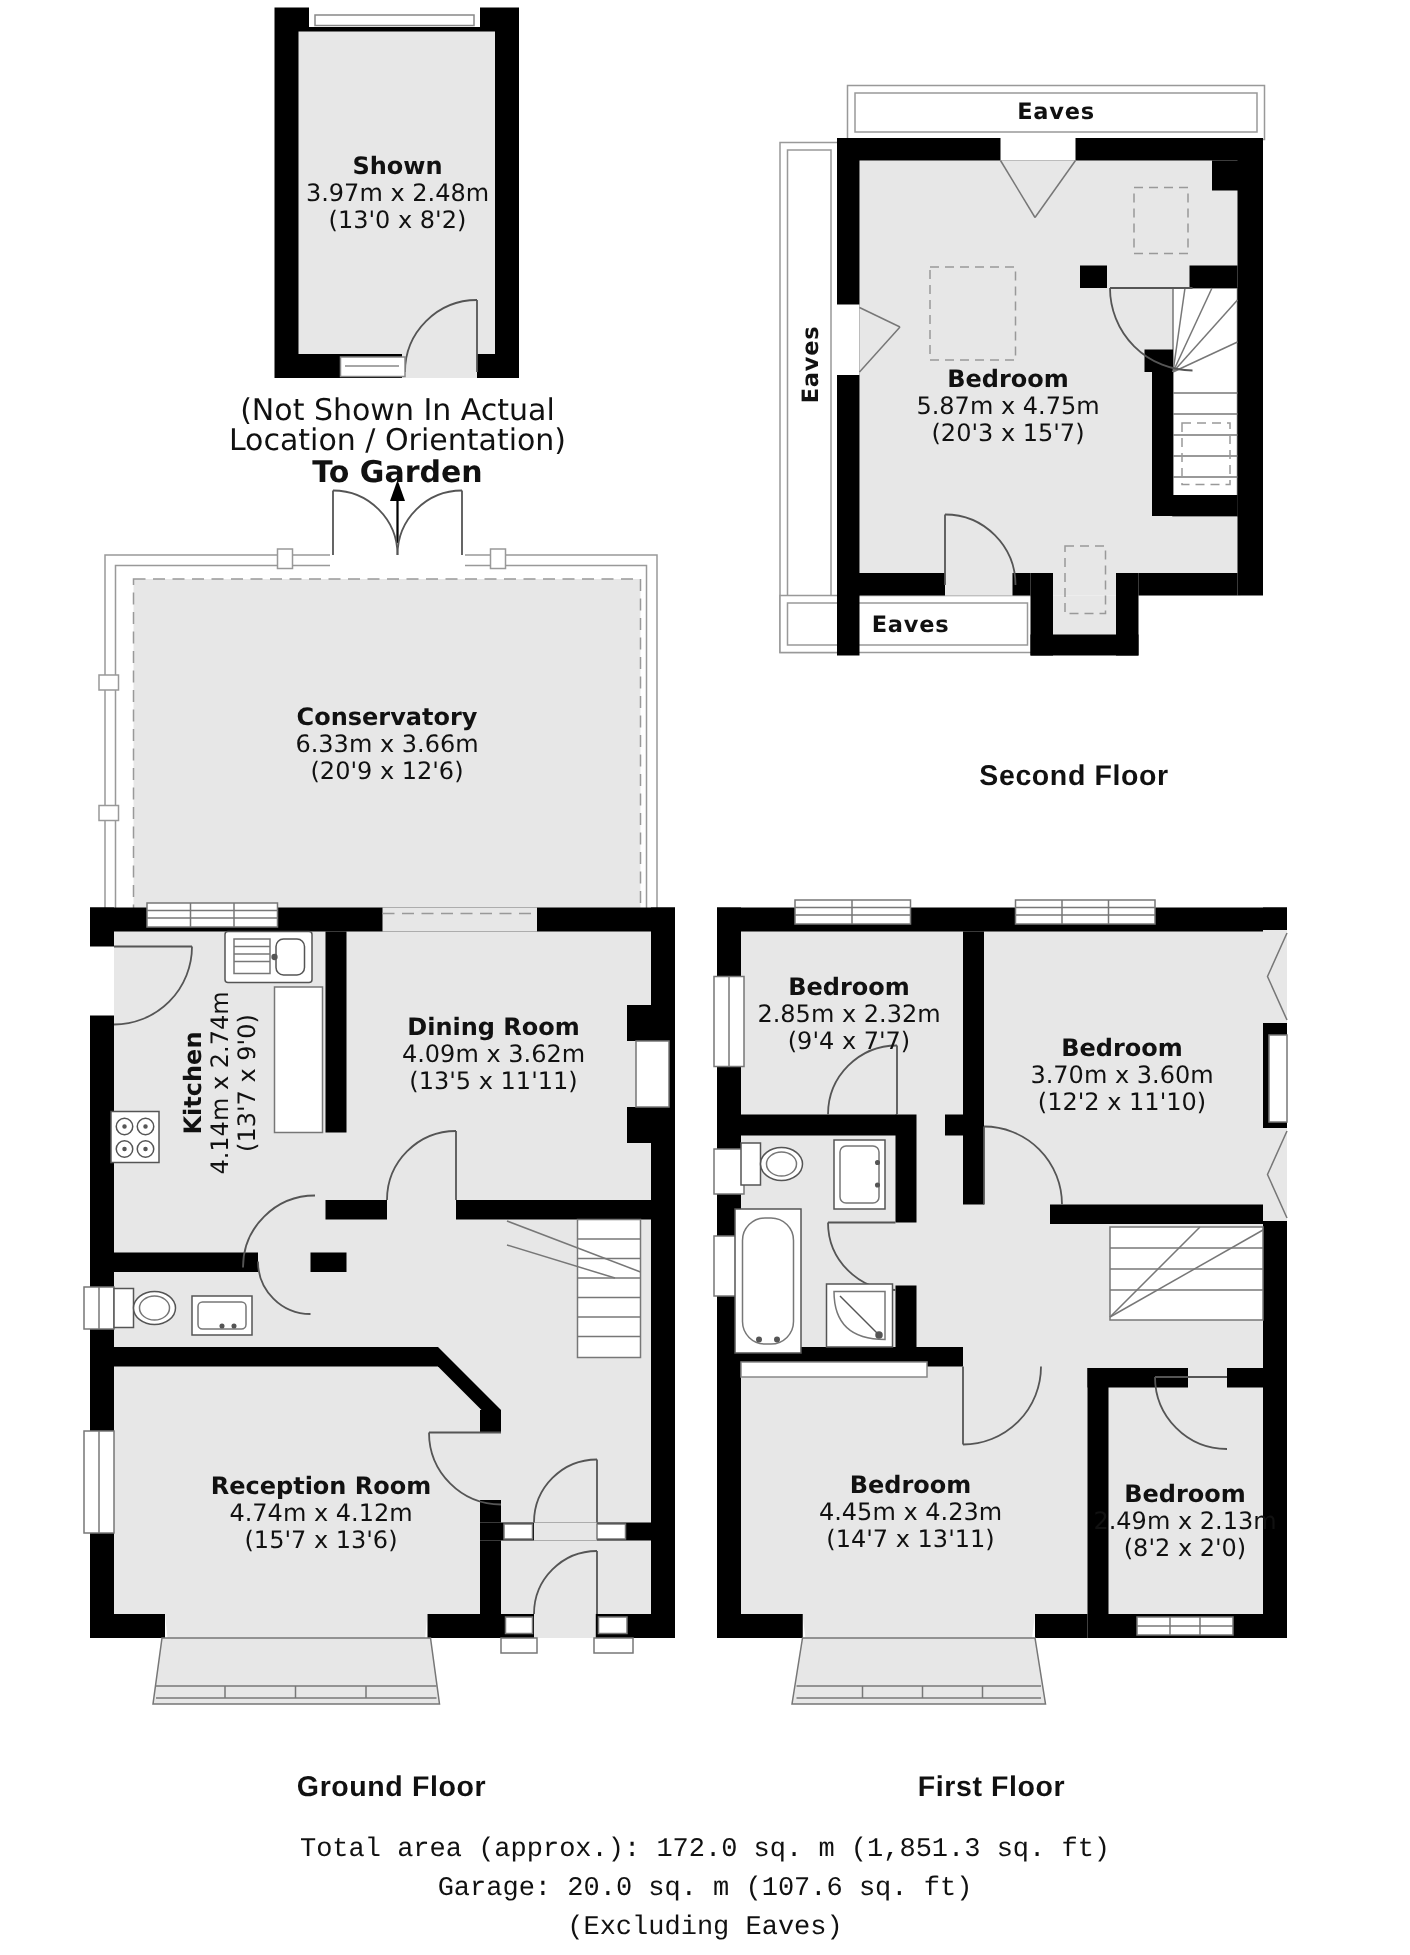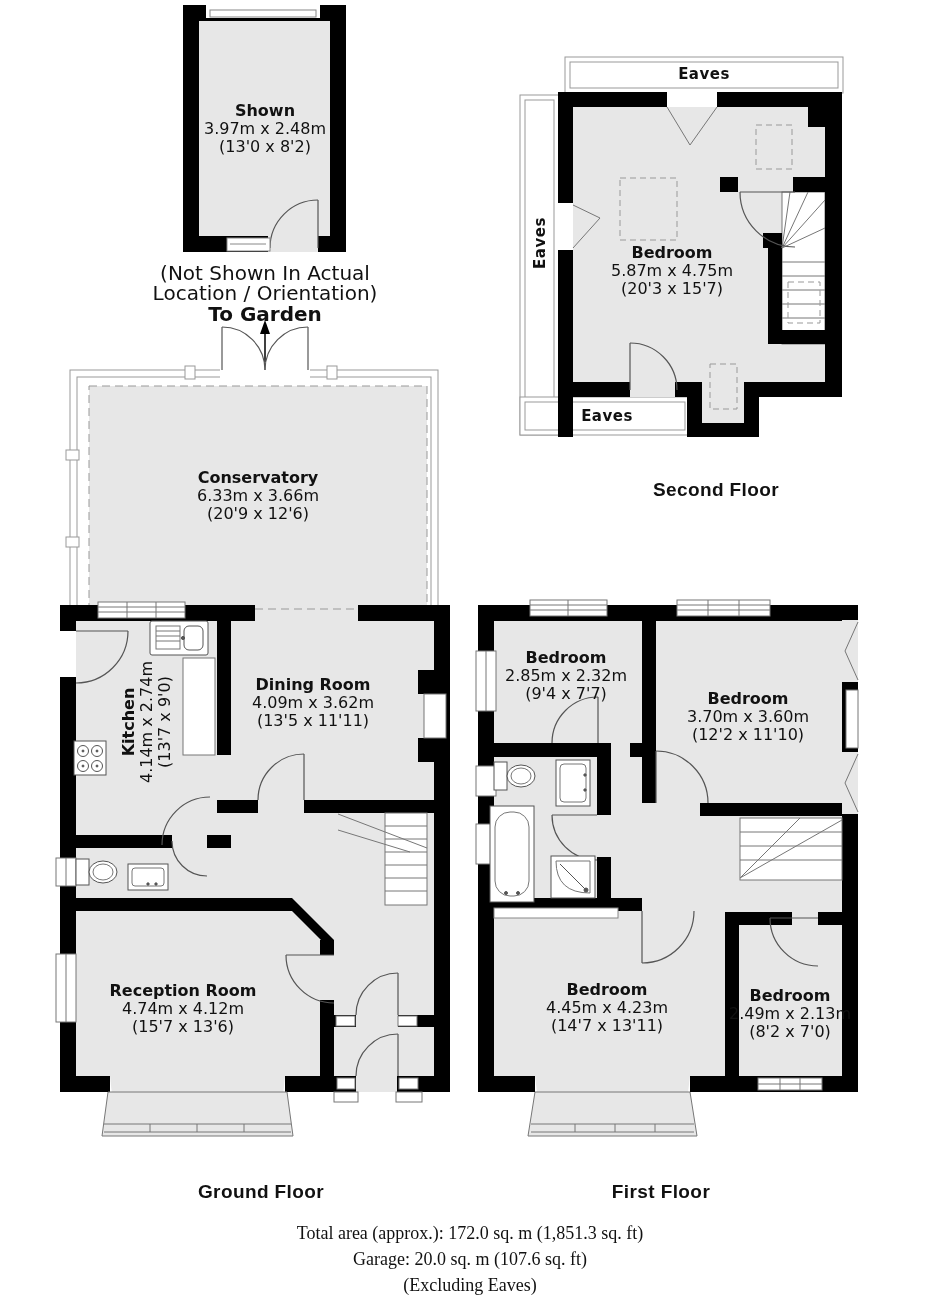--- a/index.html
+++ b/index.html
@@ -9,21 +9,21 @@
   .lbl{position:absolute;transform:translate(-50%,-50%);text-align:center;
        white-space:nowrap;color:#111;z-index:2;}
   .lbl .ln{display:block;font-size:16px;line-height:18px;}
   .lbl .b{font-weight:700;}
   .lbl-vert{transform:translate(-50%,-50%) rotate(-90deg);}
   .note .ln{font-size:20px;font-weight:400;line-height:20px;}
   .single{font-size:20px;font-weight:700;}
   .eaves{font-size:15px;font-weight:700;letter-spacing:.5px;}
   .title{font-size:19px;font-weight:700;letter-spacing:.4px;
          font-family:"Liberation Sans","DejaVu Sans",sans-serif;}
-  .footer{font-family:Liberation Serif, serif;}
+  .footer{font-family:Liberation Mono, monospace;}
   .footer .ln{display:block;font-size:18px;line-height:26px;}
 </style>
 </head>
 <body>
 
 <div class="plan">
 
 <svg width="940" height="1303" viewBox="0 0 940 1303">
 
   <g>
@@ -390,27 +390,27 @@
     <span class="ln">6.33m x 3.66m</span>
     <span class="ln">(20'9 x 12'6)</span>
   </div>
 
   <div class="lbl lbl-vert" style="left:147px;top:722px">
     <span class="ln b">Kitchen</span>
     <span class="ln">4.14m x 2.74m</span>
     <span class="ln">(13'7 x 9'0)</span>
   </div>
 
-  <div class="lbl" style="left:313px;top:703px">
+  <div class="lbl" style="left:329px;top:703px">
     <span class="ln b">Dining Room</span>
     <span class="ln">4.09m x 3.62m</span>
     <span class="ln">(13'5 x 11'11)</span>
   </div>
 
-  <div class="lbl" style="left:183px;top:1009px">
+  <div class="lbl" style="left:214px;top:1009px">
     <span class="ln b">Reception Room</span>
     <span class="ln">4.74m x 4.12m</span>
     <span class="ln">(15'7 x 13'6)</span>
   </div>
 
   <div class="lbl" style="left:566px;top:676px">
     <span class="ln b">Bedroom</span>
     <span class="ln">2.85m x 2.32m</span>
     <span class="ln">(9'4 x 7'7)</span>
   </div>
@@ -423,34 +423,34 @@
 
   <div class="lbl" style="left:607px;top:1008px">
     <span class="ln b">Bedroom</span>
     <span class="ln">4.45m x 4.23m</span>
     <span class="ln">(14'7 x 13'11)</span>
   </div>
 
   <div class="lbl" style="left:790px;top:1014px">
     <span class="ln b">Bedroom</span>
     <span class="ln">2.49m x 2.13m</span>
-    <span class="ln">(8'2 x 7'0)</span>
+    <span class="ln">(8'2 x 2'0)</span>
   </div>
 
   <div class="lbl" style="left:672px;top:271px">
     <span class="ln b">Bedroom</span>
     <span class="ln">5.87m x 4.75m</span>
     <span class="ln">(20'3 x 15'7)</span>
   </div>
 
   <div class="lbl eaves" style="left:704px;top:74px">Eaves</div>
   <div class="lbl lbl-vert eaves" style="left:540px;top:243px">Eaves</div>
   <div class="lbl eaves" style="left:607px;top:416px">Eaves</div>
 
-  <div class="lbl title" style="left:716px;top:490px">Second Floor</div>
+  <div class="lbl title" style="left:716px;top:518px">Second Floor</div>
   <div class="lbl title" style="left:261px;top:1192px">Ground Floor</div>
   <div class="lbl title" style="left:661px;top:1192px">First Floor</div>
 
   <div class="lbl footer" style="left:470px;top:1259px">
     <span class="ln">Total area (approx.): 172.0 sq. m (1,851.3 sq. ft)</span>
     <span class="ln">Garage: 20.0 sq. m (107.6 sq. ft)</span>
     <span class="ln">(Excluding Eaves)</span>
   </div>
 
 </div>

